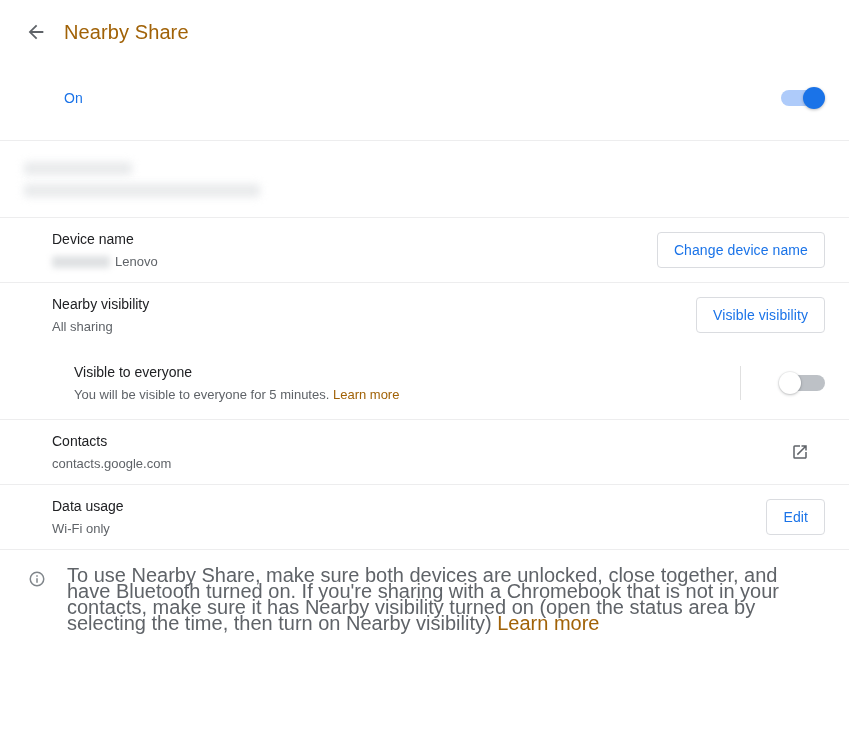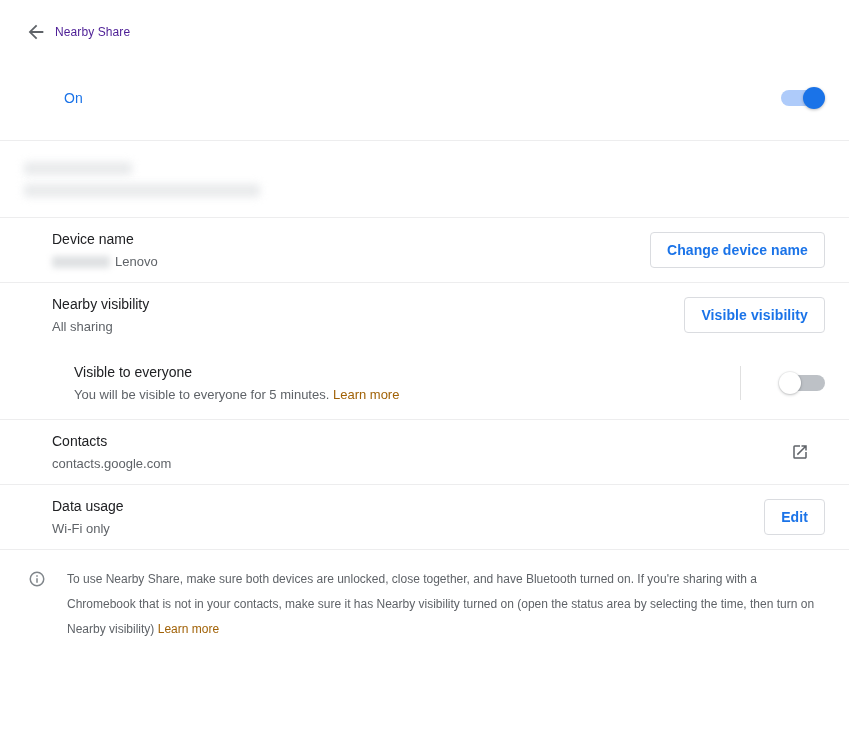--- a/index.html
+++ b/index.html
@@ -38,24 +38,24 @@
     display: flex;
     align-items: center;
     justify-content: center;
     border: none;
     background: transparent;
     padding: 0;
     cursor: pointer;
   }
   .back-btn svg { display: block; }
   .page-title {
-    margin-left: 7px;
-    font-size: 12px;
+    margin-left: 16px;
+    font-size: 20px;
     font-weight: 500;
-    color: #4c1d95;
+    color: #a16207;
     letter-spacing: 0.1px;
   }
 
   
   .row {
     display: flex;
     align-items: center;
     justify-content: space-between;
     padding: 0 24px;
     box-sizing: border-box;
@@ -142,21 +142,21 @@
   .toggle.off .knob {
     left: 0;
     background: #ffffff;
     box-shadow: 0 1px 3px rgba(60,64,67,0.3), 0 0 0 1px rgba(60,64,67,0.06);
   }
 
   
   .btn {
     font-family: "Liberation Sans", sans-serif;
     font-size: 14px;
-    font-weight: 700;
+    font-weight: 400;
     color: #1a73e8;
     background: #ffffff;
     border: 1px solid #dadce0;
     border-radius: 4px;
     height: 36px;
     padding: 0 16px;
     cursor: pointer;
     letter-spacing: 0.1px;
     white-space: nowrap;
   }
@@ -241,22 +241,22 @@
     align-items: flex-start;
     padding: 17px 24px 0 28px;
     box-sizing: border-box;
   }
   .info-icon {
     flex: 0 0 auto;
     margin-top: 3px;
     margin-right: 21px;
   }
   .footer-text {
-    font-size: 12px;
-    line-height: 25px;
+    font-size: 20px;
+    line-height: 16px;
     color: #5f6368;
     max-width: 770px;
   }
 </style>
 </head>
 <body>
 
 <div class="page">
 
   <div class="header">

